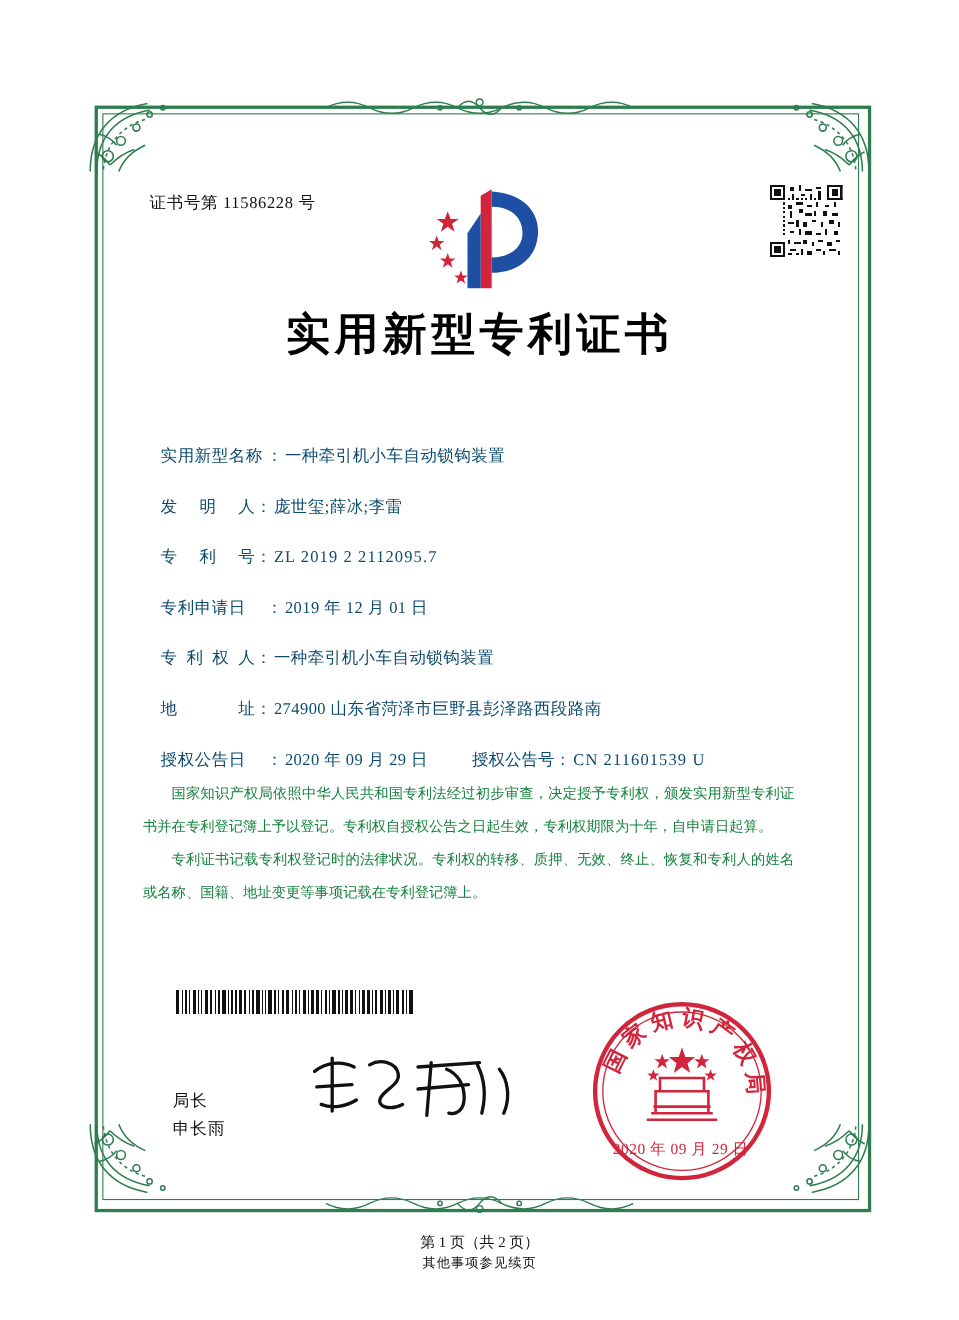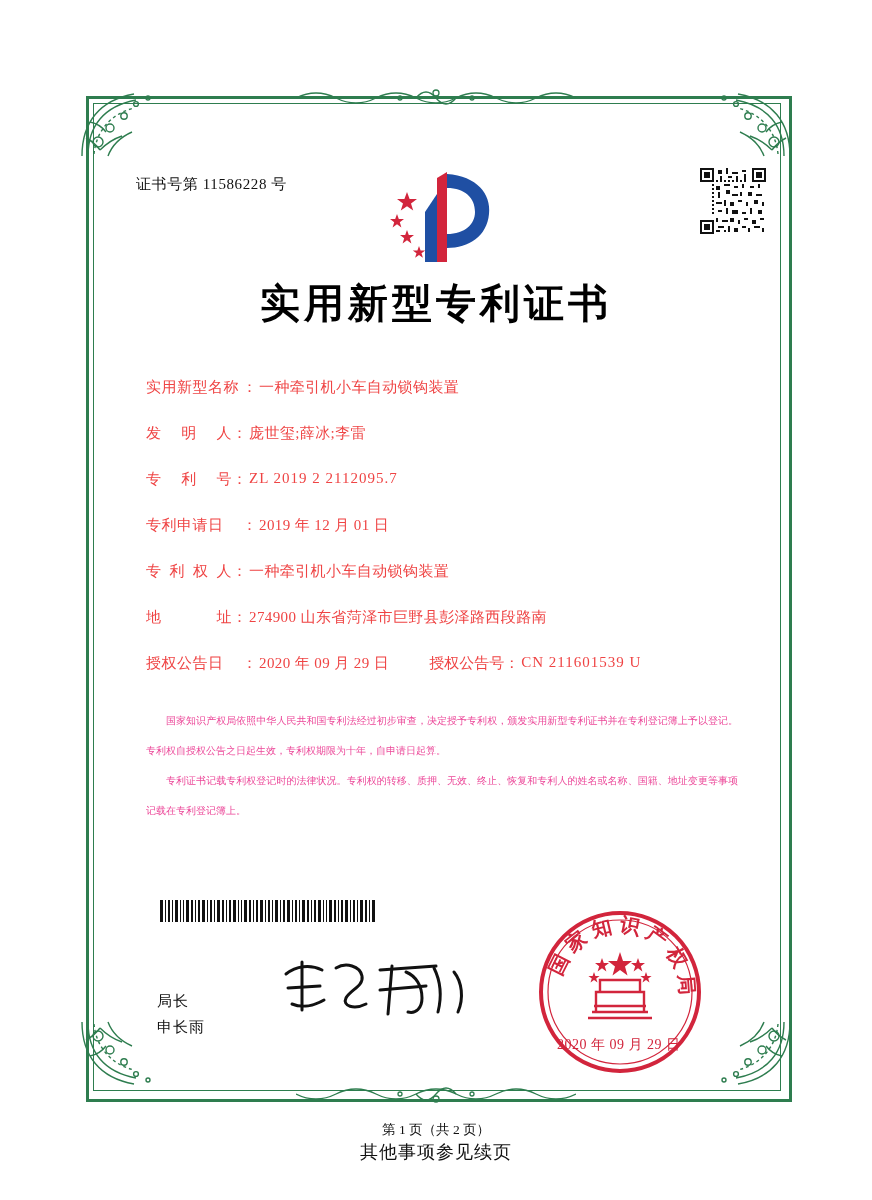--- a/index.html
+++ b/index.html
@@ -115,24 +115,24 @@
 
   
   .fields {
     position: absolute;
     left: 146px;
     top: 378px;
     width: 600px;
   }
   .field-row {
     display: flex;
-    align-items: flex-start;
+    align-items: flex-end;
     height: 46px;
     font-size: 15px;
-    color: #ef4444;
+    color: #0c4a6e;
     white-space: nowrap;
   }
   .field-label {
     display: inline-block;
     min-width: 96px;
     letter-spacing: 0.5px;
   }
   .field-label.spread {
     text-align: justify;
     text-align-last: justify;
@@ -147,26 +147,26 @@
     font-family: "Liberation Serif", serif;
     letter-spacing: 1px;
   }
   .field-row .secondary {
     margin-left: 40px;
   }
 
   
   .paras {
     position: absolute;
-    left: 146px;
+    left: 130px;
     top: 706px;
     width: 592px;
-    font-size: 10px;
+    font-size: 13px;
     line-height: 30px;
-    color: #ec4899;
+    color: #15803d;
     text-align: justify;
   }
   .paras p {
     margin: 0 0 0 0;
     text-indent: 2em;
   }
 
   
   .barcode {
     position: absolute;
@@ -222,21 +222,21 @@
     font-size: 13.5px;
     color: #111;
     margin-top: 27px;
   }
   .footer-note {
     position: absolute;
     left: 0;
     top: 1140px;
     width: 872px;
     text-align: center;
-    font-size: 18px;
+    font-size: 12px;
     color: #111;
     letter-spacing: 1px;
   }
 </style>
 </head>
 <body>
 
 <div class="page">
 
   <div class="frame-outer"></div>

